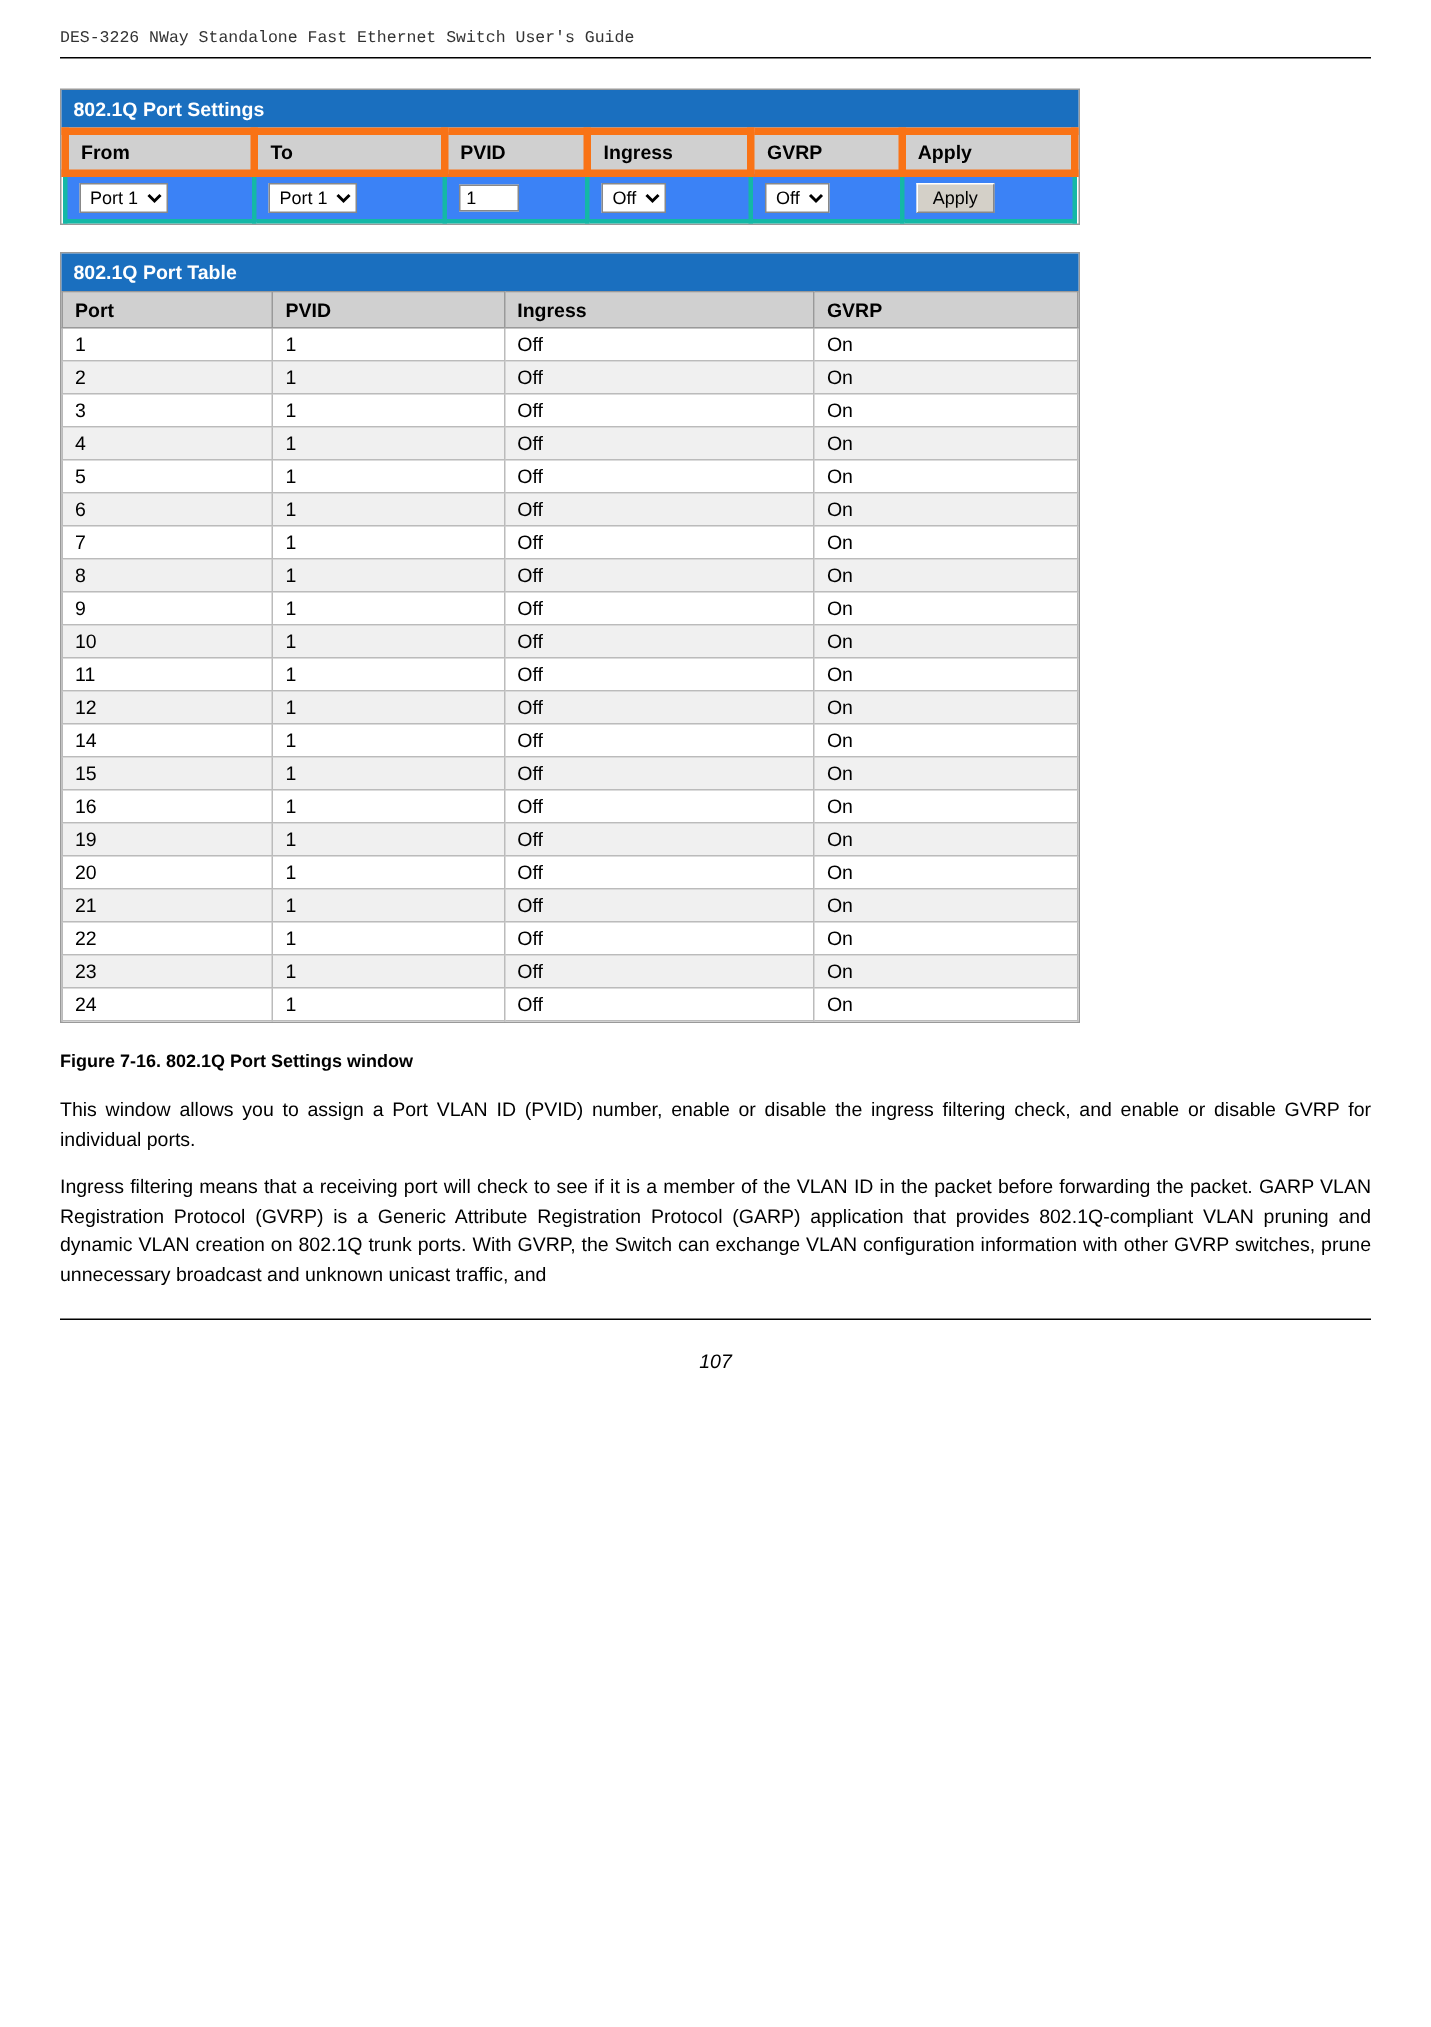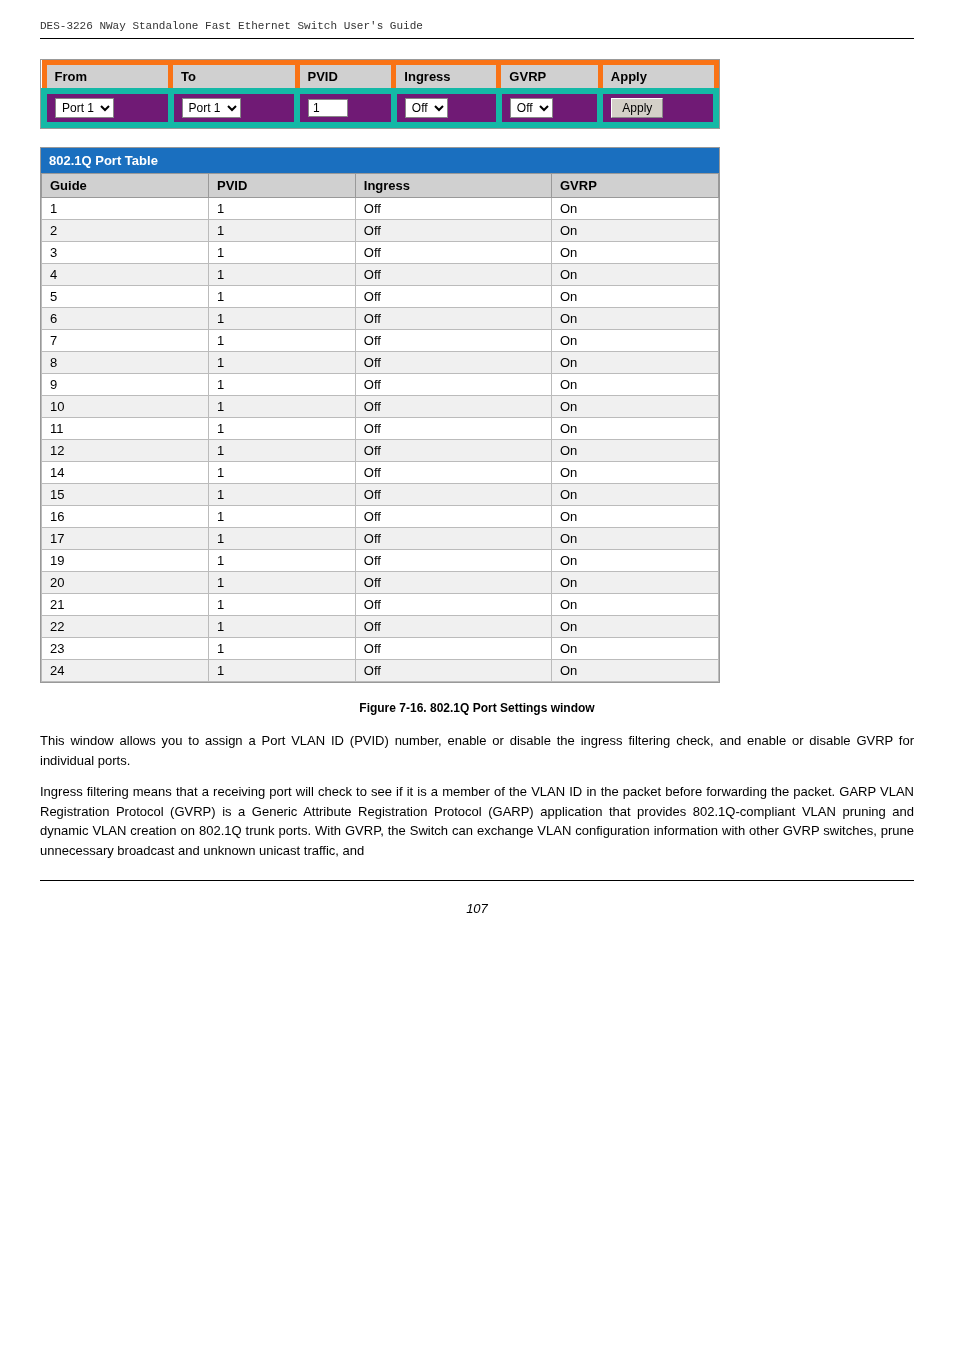--- a/index.html
+++ b/index.html
@@ -46,23 +46,23 @@
     }
     .settings-table th {
       background: #d0d0d0;
       border: 5px solid #f97316;
       padding: 4px 8px;
       text-align: left;
       font-weight: bold;
       font-size: 13px;
     }
     .settings-table td {
-      border: 6px solid #14b8a6;
+      border: 3px solid #14b8a6;
       padding: 4px 8px;
-      background: #701a75;
+      background: #3b82f6;
     }
     select {
       font-size: 12px;
       padding: 1px 2px;
       border: 1px solid #888;
       background: #fff;
     }
     input[type="text"] {
       font-size: 12px;
       border: 1px solid #888;
@@ -95,21 +95,21 @@
       padding: 3px 8px;
       font-size: 13px;
     }
     .port-table tr:nth-child(odd) td {
       background: #fff;
     }
     .port-table tr:nth-child(even) td {
       background: #f0f0f0;
     }
     .figure-caption {
-      text-align: center;
+      text-align: left;
       font-size: 12px;
       font-weight: bold;
       margin: 12px 0 16px 0;
     }
     .body-text {
       font-size: 13px;
       line-height: 1.5;
       margin-bottom: 12px;
       text-align: justify;
     }
@@ -127,20 +127,21 @@
 <body>
 
 <div class="page-wrapper">
 
   <div class="top-bar">
     <span>DES-3226 NWay Standalone Fast Ethernet Switch User's Guide</span>
   </div>
 
 
   <div class="panel">
+    <div class="panel-header">802.1Q Port Settings</div>
     <table class="settings-table">
       <thead>
         <tr>
           <th>From</th>
           <th>To</th>
           <th>PVID</th>
           <th>Ingress</th>
           <th>GVRP</th>
           <th>Apply</th>
         </tr>
@@ -184,21 +185,21 @@
         </tr>
       </tbody>
     </table>
   </div>
 
   <div class="panel">
     <div class="panel-header">802.1Q Port Table</div>
     <table class="port-table">
       <thead>
         <tr>
-          <th>Guide</th>
+          <th>Port</th>
           <th>PVID</th>
           <th>Ingress</th>
           <th>GVRP</th>
         </tr>
       </thead>
       <tbody id="port-table-body">
       <tr>
             <td>1</td>
             <td>1</td>
             <td>Off</td>
@@ -282,26 +283,20 @@
             <td>Off</td>
             <td>On</td>
           </tr>
           <tr>
             <td>16</td>
             <td>1</td>
             <td>Off</td>
             <td>On</td>
           </tr>
           <tr>
-            <td>17</td>
-            <td>1</td>
-            <td>Off</td>
-            <td>On</td>
-          </tr>
-          <tr>
             <td>19</td>
             <td>1</td>
             <td>Off</td>
             <td>On</td>
           </tr>
           <tr>
             <td>20</td>
             <td>1</td>
             <td>Off</td>
             <td>On</td>

